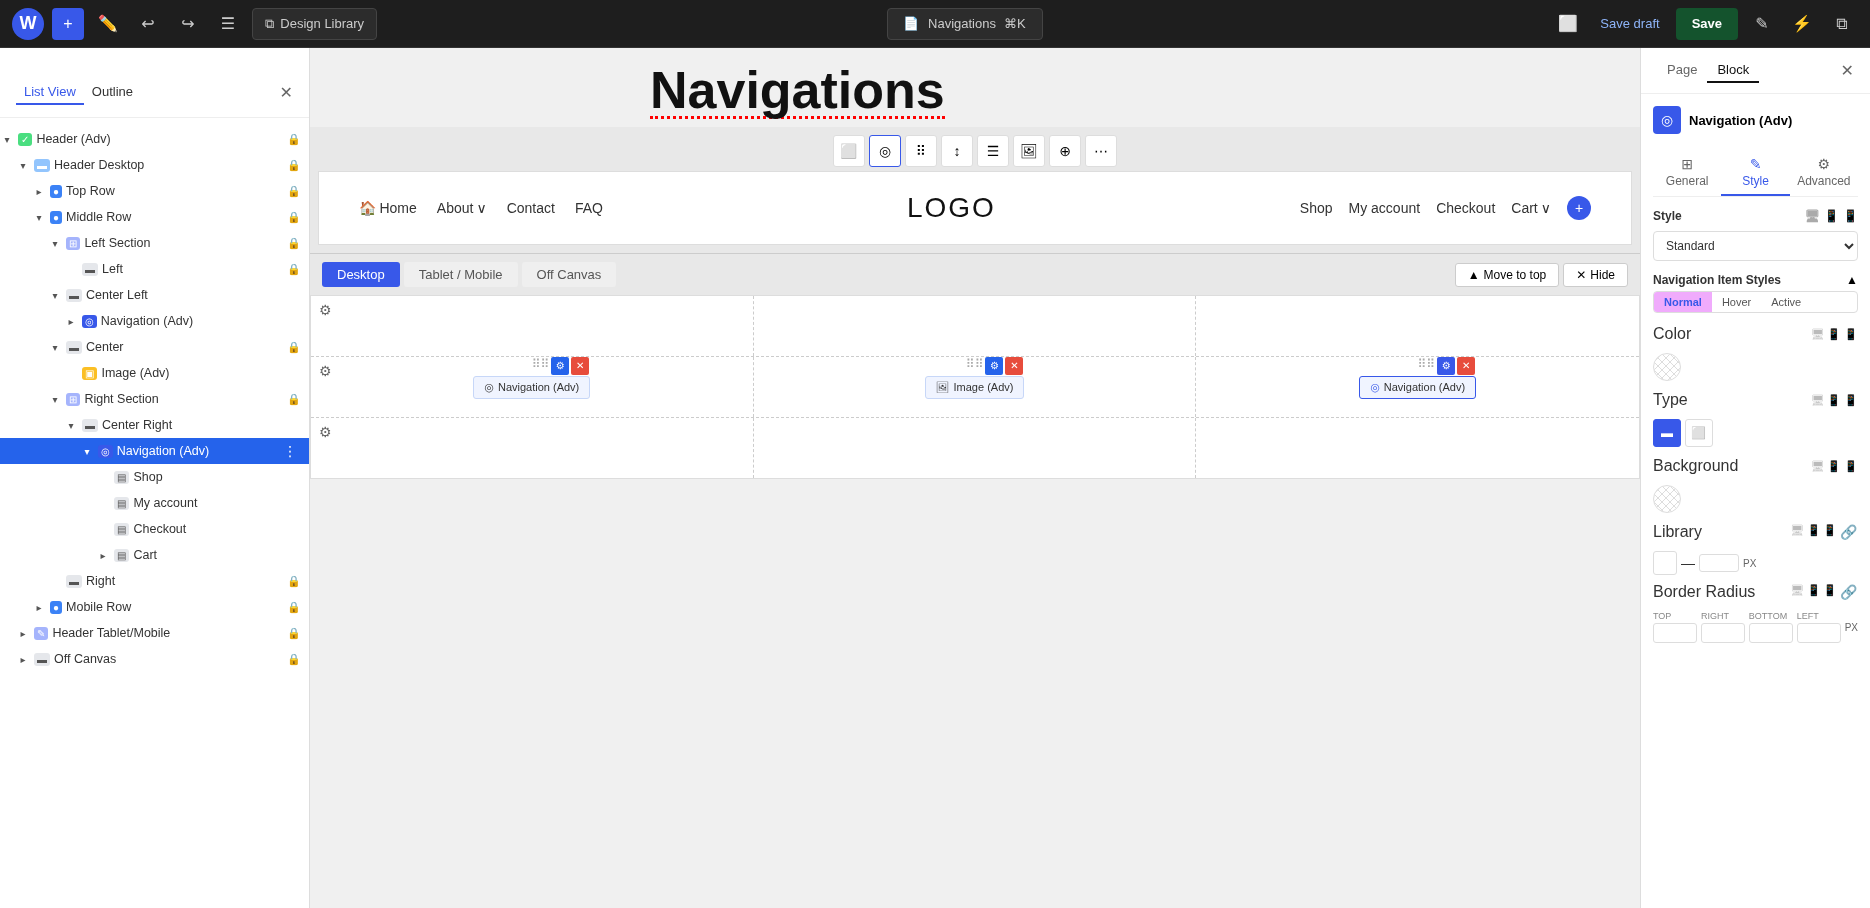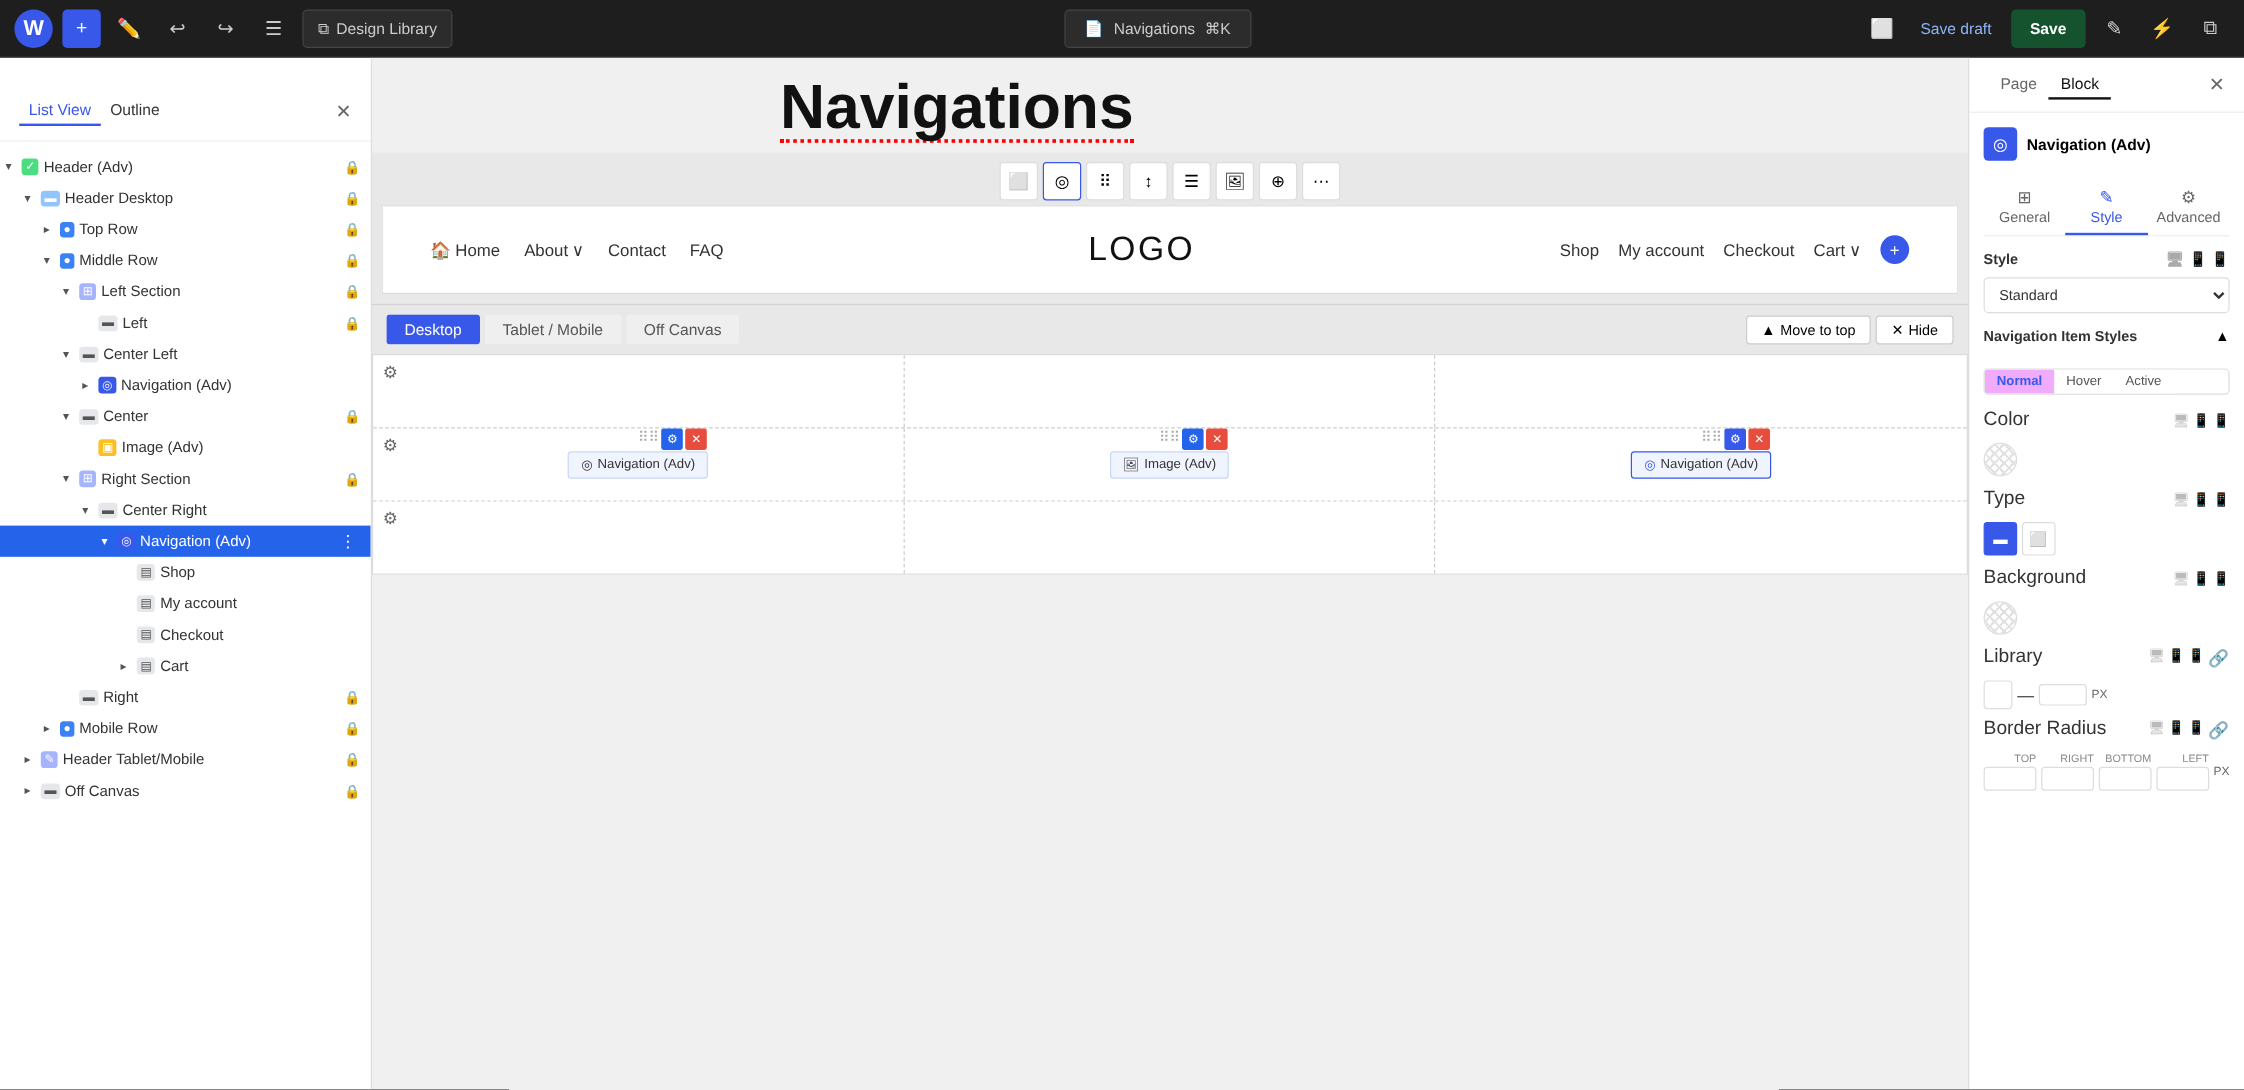--- a/index.html
+++ b/index.html
@@ -450,21 +450,21 @@
       margin-bottom: 12px;
     }
 
     .nav-item-styles {
       margin-bottom: 12px;
     }
     .nis-header {
       display: flex;
       align-items: center;
       justify-content: space-between;
-      margin-bottom: 20px;
+      margin-bottom: 4px;
     }
     .nis-title { font-size: 12px; font-weight: 600; color: #333; }
     .nis-tabs {
       display: flex;
       border: 1px solid #ddd;
       border-radius: 4px;
       overflow: hidden;
     }
     .nis-tab {
       padding: 4px 10px;
@@ -565,21 +565,21 @@
     .link-icon { color: #3858e9; font-size: 14px; }
 
     .border-radius-grid {
       display: grid;
       grid-template-columns: 1fr 1fr 1fr 1fr auto;
       gap: 4px;
       align-items: center;
       margin-top: 4px;
     }
     .br-field {
-      display: flex; flex-direction: column; align-items: flex-end; gap: 2px;
+      display: flex; flex-direction: column; align-items: flex-start; gap: 2px;
     }
     .br-label { font-size: 9px; color: #888; text-transform: uppercase; }
     .br-input {
       width: 100%;
       border: 1px solid #ddd;
       border-radius: 3px;
       padding: 3px 2px;
       font-size: 11px;
       text-align: center;
     }

